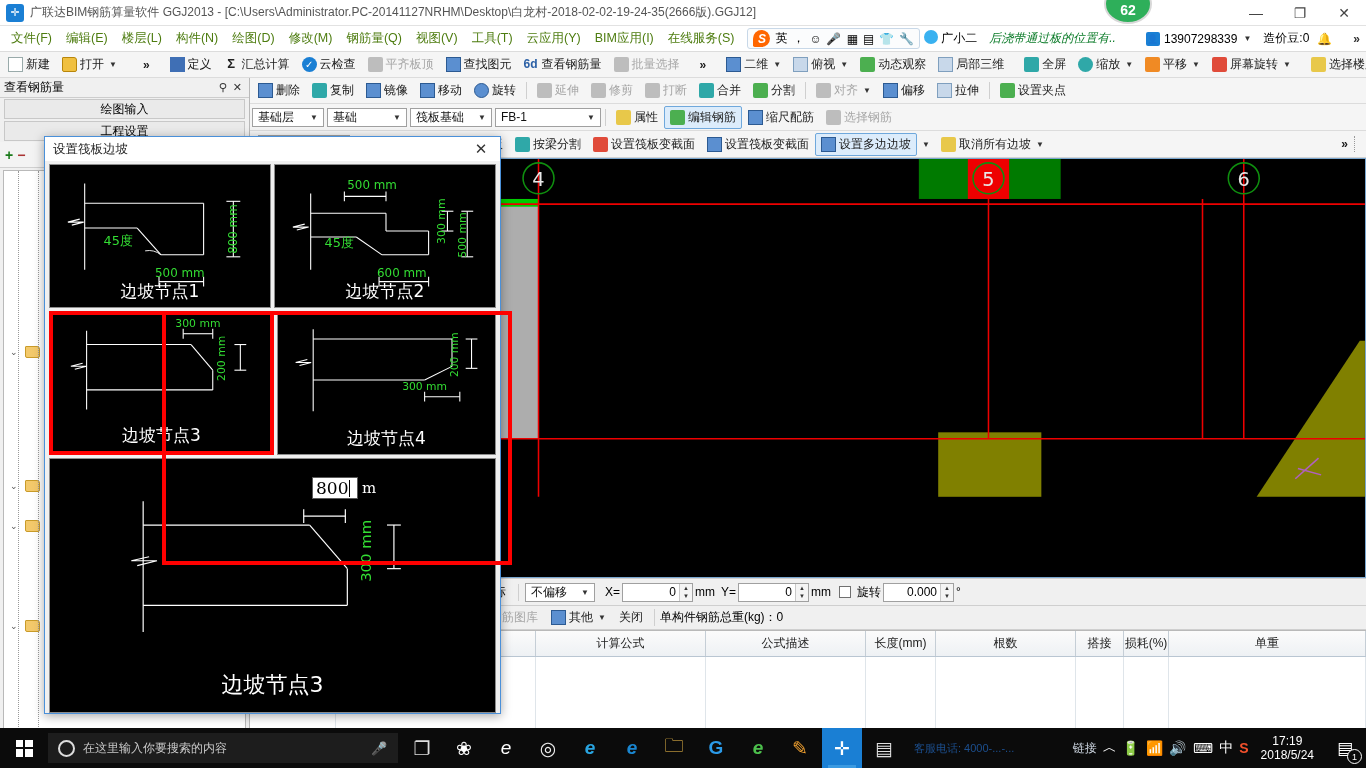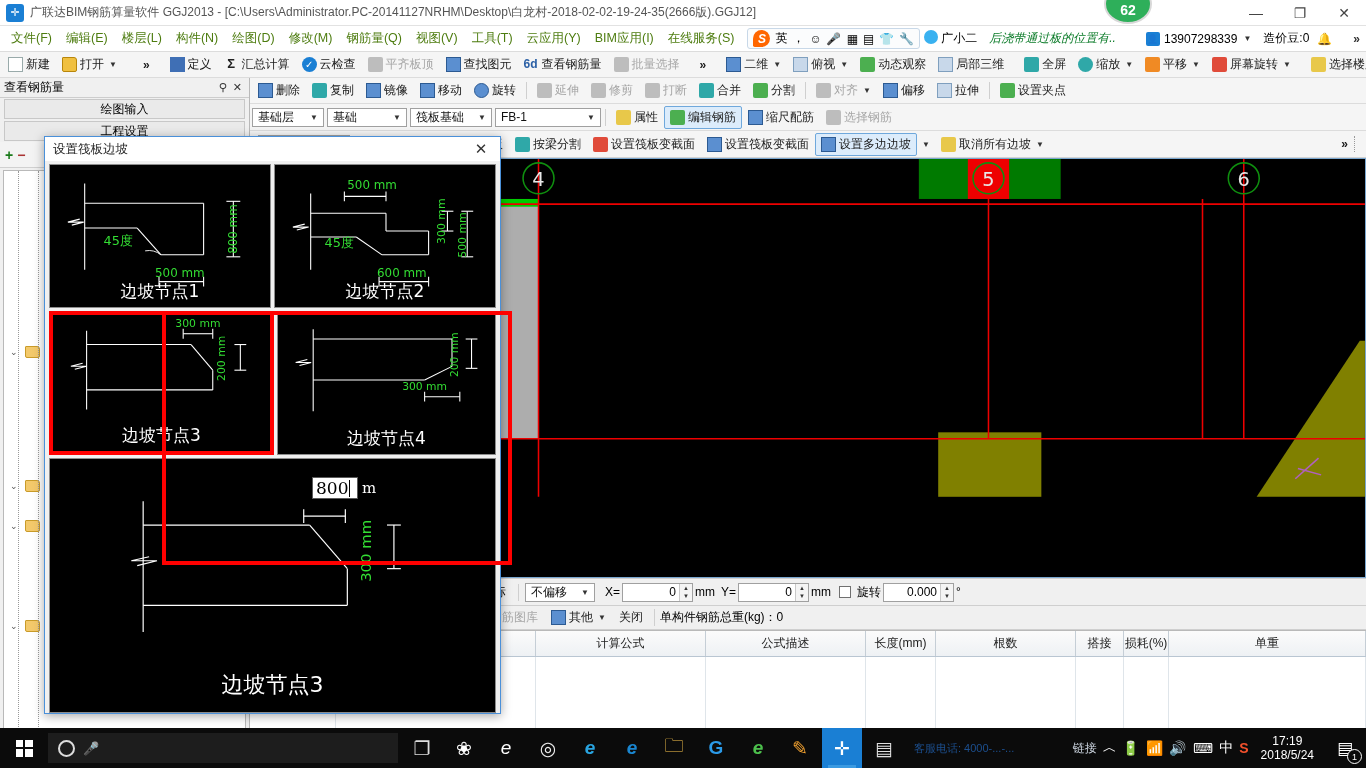--- a/index.html
+++ b/index.html
@@ -872,20 +872,21 @@
   <div class="start">
     <span class="win-logo">
         <i></i>
         <i></i>
         <i></i>
         <i></i>
       </span>
   </div>
   <div class="tb-search">
     <span class="circ"></span>
+    <span class="ph">在这里输入你要搜索的内容</span>
     <span class="mic">🎤</span>
   </div>
   <div class="tb-icons">
     <div class="tbi" style="color:#ddd;">❐</div>
     <div class="tbi" style="color:#fff;">❀</div>
     <div class="tbi" style="color:#fff;font-style:italic;">e</div>
     <div class="tbi" style="color:#eee;">◎</div>
     <div class="tbi" style="color:#29a4e0;font-style:italic;font-weight:bold;">e</div>
     <div class="tbi" style="color:#1a86d0;font-style:italic;font-weight:bold;">e</div>
     <div class="tbi" style="color:#f5c14b;">🗀</div>

